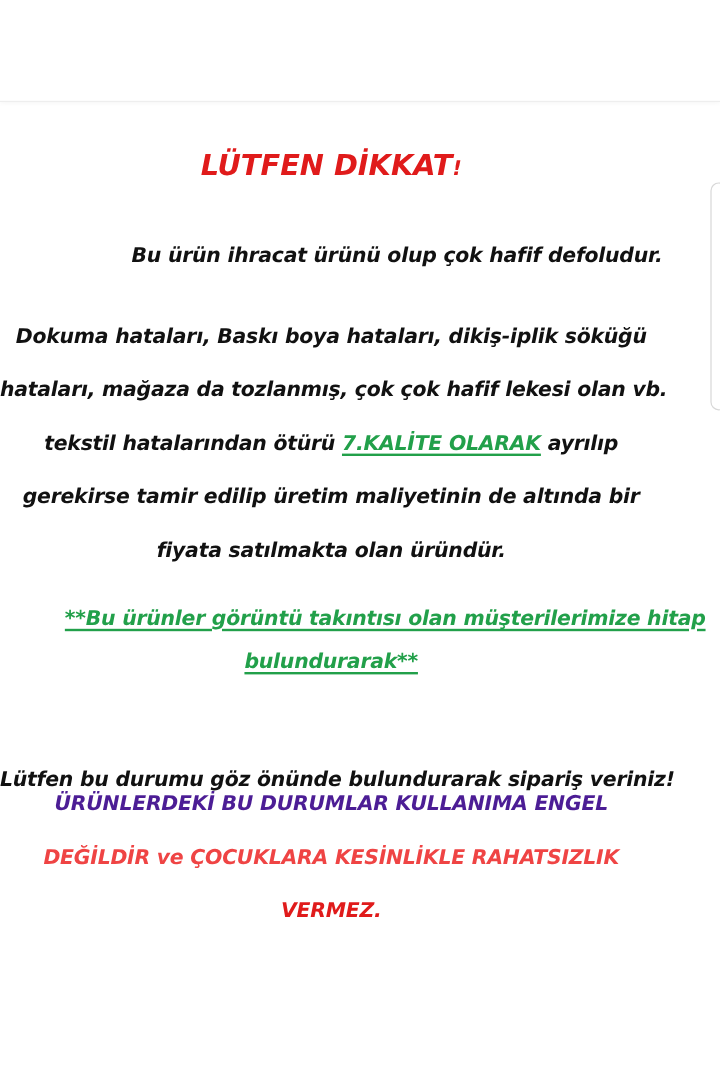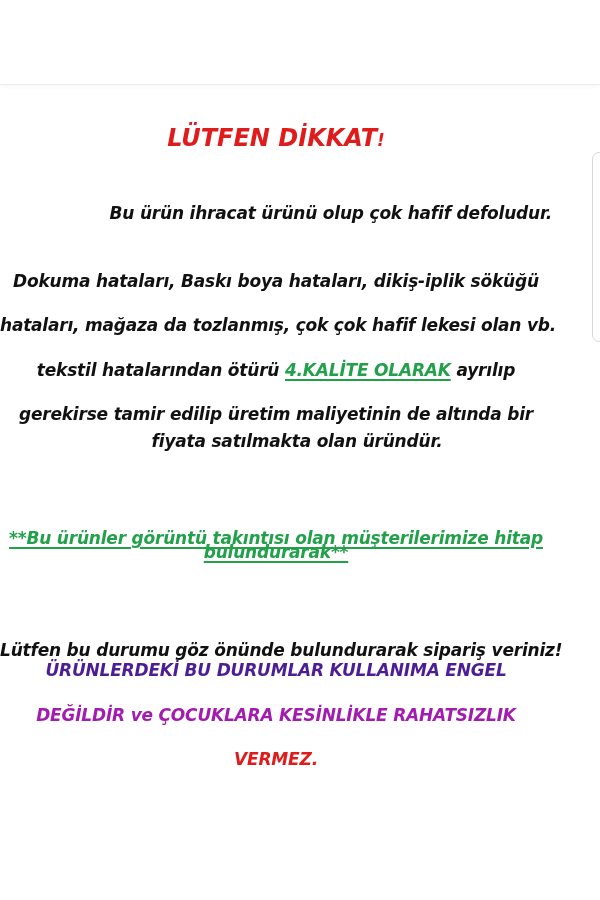--- a/index.html
+++ b/index.html
@@ -72,25 +72,25 @@
 <div class="top-bar"></div>
 <div class="scroll-indicator"></div>
 
 <div class="content">
   <div class="line title" style="top:124px;"><span>LÜTFEN DİKKAT</span><span class="excl">!</span></div>
 
   <div class="line" style="top:203px;text-align:right;">Bu ürün ihracat ürünü olup çok hafif defoludur.</div>
 
   <div class="line" style="top:271px;">Dokuma hataları, Baskı boya hataları, dikiş-iplik söküğü</div>
   <div class="line" style="top:315px;">hataları, mağaza da tozlanmış, çok çok hafif lekesi olan vb.</div>
-  <div class="line" style="top:360px;"><span>tekstil hatalarından ötürü </span><span class="green">4.KALİTE OLARAK</span><span> ayrılıp</span></div>
+  <div class="line" style="top:360px;"><span>tekstil hatalarından ötürü </span><span class="green">7.KALİTE OLARAK</span><span> ayrılıp</span></div>
   <div class="line" style="top:404px;">gerekirse tamir edilip üretim maliyetinin de altında bir</div>
-  <div class="line" style="top:431px;margin-left:21px;">fiyata satılmakta olan üründür.</div>
+  <div class="line" style="top:449px;">fiyata satılmakta olan üründür.</div>
 
-  <div class="line green" style="top:528px;">**Bu ürünler görüntü takıntısı olan müşterilerimize hitap</div>
+  <div class="line green" style="top:506px;margin-left:45px;">**Bu ürünler görüntü takıntısı olan müşterilerimize hitap</div>
   <div class="line" style="top:542px;"><span class="green">bulundurarak**</span></div>
 
   <div class="line" style="top:596px;margin-top:44px;">Lütfen bu durumu göz önünde bulundurarak sipariş veriniz!</div>
 
   <div class="line" style="top:660px; color:#4c1d95;">ÜRÜNLERDEKİ BU DURUMLAR KULLANIMA ENGEL</div>
-  <div class="line" style="top:705px; color:#a21caf;">DEĞİLDİR ve ÇOCUKLARA KESİNLİKLE RAHATSIZLIK</div>
+  <div class="line" style="top:705px; color:#ef4444;">DEĞİLDİR ve ÇOCUKLARA KESİNLİKLE RAHATSIZLIK</div>
   <div class="line" style="top:749px; color:#e01b1b;">VERMEZ.</div>
 </div>
 
 </body></html>

